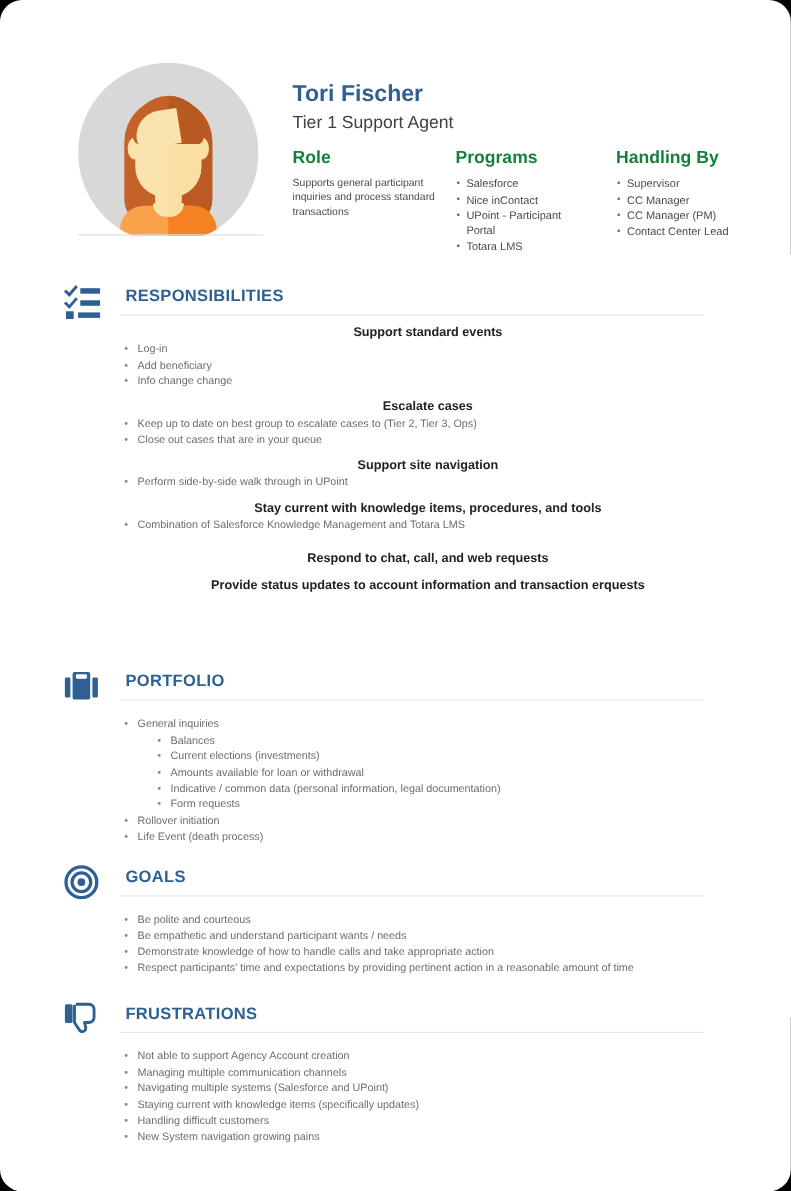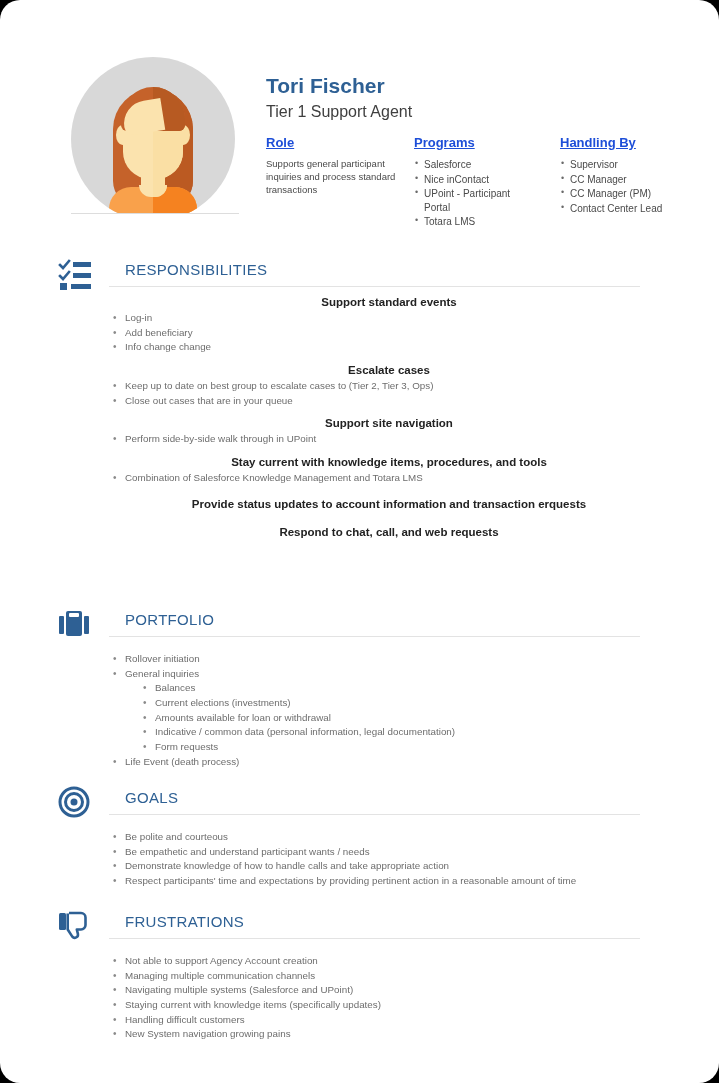--- a/index.html
+++ b/index.html
@@ -182,25 +182,24 @@
     width: 420px;
   }
   .hcol {
     position: absolute;
     top: 0;
   }
   .hcol.c0 { left: 0px;   width: 130px; }
   .hcol.c1 { left: 148px; width: 120px; }
   .hcol.c2 { left: 294px; width: 140px; }
   .hcol-title {
-    font-size: 13px;
+    font-size: 16px;
     font-weight: bold;
-    color: #1d4ed8;
+    color: #15803d;
     margin-bottom: 8px;
-    text-decoration: underline;
   }
   .hcol-body {
     font-size: 9.5px;
     color: #4a4a4a;
     line-height: 1.35;
   }
   .hcol-list {
     margin: 0;
     padding: 0;
     list-style: none;
@@ -230,24 +229,24 @@
   }
   .sec-icon {
     position: absolute;
     left: 58px;
     top: 0px;
     width: 40px;
     height: 38px;
   }
   .sec-title {
     position: absolute;
-    left: 125px;
+    left: 114px;
     top: 3px;
     font-size: 15px;
-    font-weight: normal;
+    font-weight: bold;
     color: #2e6094;
     letter-spacing: 0.3px;
   }
   .sec-rule {
     position: absolute;
     left: 109px;
     top: 28px;
     width: 531px;
     height: 1px;
     background: #e3e3e3;
@@ -402,55 +401,55 @@
         </ul>
       </div>
 
       <div class="resp-group">
         <div class="resp-head">Stay current with knowledge items, procedures, and tools</div>
         <ul class="bullets">
           <li>Combination of Salesforce Knowledge Management and Totara LMS</li>
         </ul>
       </div>
 
+      <div class="resp-group" style="margin-top:16px;">
+        <div class="resp-head solo">Respond to chat, call, and web requests</div>
+      </div>
+
       <div class="resp-group" style="margin-top:12px;">
         <div class="resp-head solo">Provide status updates to account information and transaction erquests</div>
-      </div>
-
-      <div class="resp-group" style="margin-top:16px;">
-        <div class="resp-head solo">Respond to chat, call, and web requests</div>
       </div>
 
     </div>
   </div>
 
   <div class="section" style="top:608px;">
     <div class="sec-icon">
       <svg class="ico-svg" width="32" height="32" viewBox="0 0 32 32">
         <rect x="1" y="8" width="5" height="18" rx="1" fill="#2e6094"></rect>
         <rect x="26" y="8" width="5" height="18" rx="1" fill="#2e6094"></rect>
         <rect x="8" y="3" width="16" height="25" rx="2" fill="#2e6094"></rect>
         <rect x="11" y="5" width="10" height="4" rx="1" fill="#ffffff"></rect>
       </svg>
     </div>
     <div class="sec-title">PORTFOLIO</div>
     <div class="sec-rule"></div>
     <div class="sec-body" style="top:44px;">
       <ul class="bullets plain-list">
-        <li>Rollover initiation</li>
         <li>
           <span>General inquiries</span>
           <ul class="bullets">
             <li>Balances</li>
             <li>Current elections (investments)</li>
             <li>Amounts available for loan or withdrawal</li>
             <li>Indicative / common data (personal information, legal documentation)</li>
             <li>Form requests</li>
           </ul>
         </li>
+        <li>Rollover initiation</li>
         <li>Life Event (death process)</li>
       </ul>
     </div>
   </div>
 
   <div class="section" style="top:786px;">
     <div class="sec-icon">
       <svg class="ico-svg" width="32" height="32" viewBox="0 0 32 32">
         <circle cx="16" cy="16" r="14" fill="none" stroke="#2e6094" stroke-width="3"></circle>
         <circle cx="16" cy="16" r="8.5" fill="none" stroke="#2e6094" stroke-width="3"></circle>

